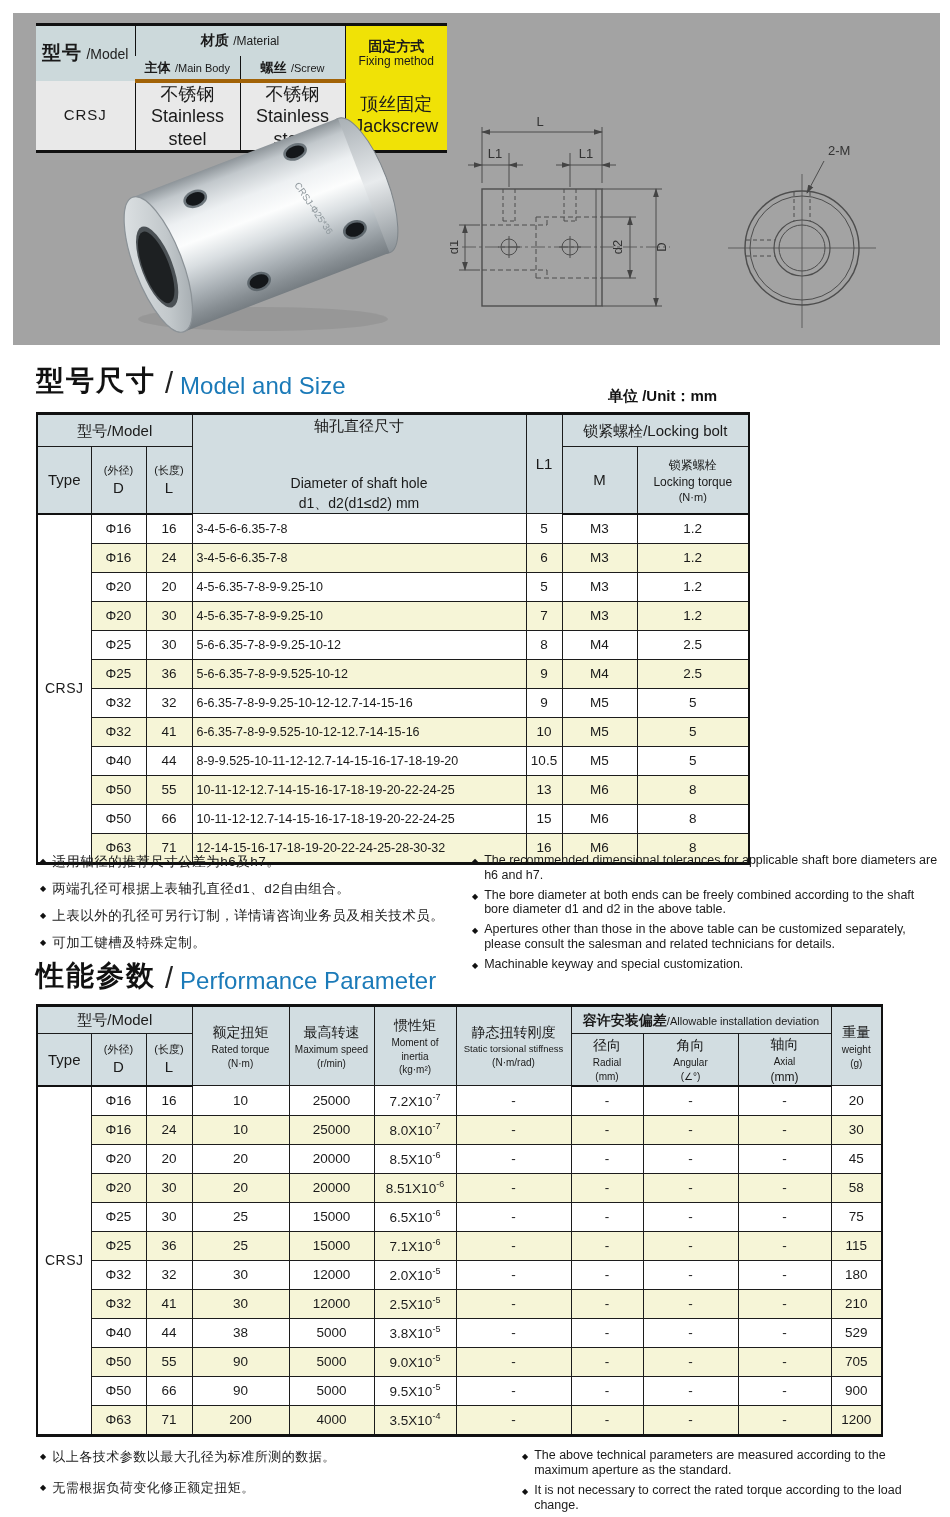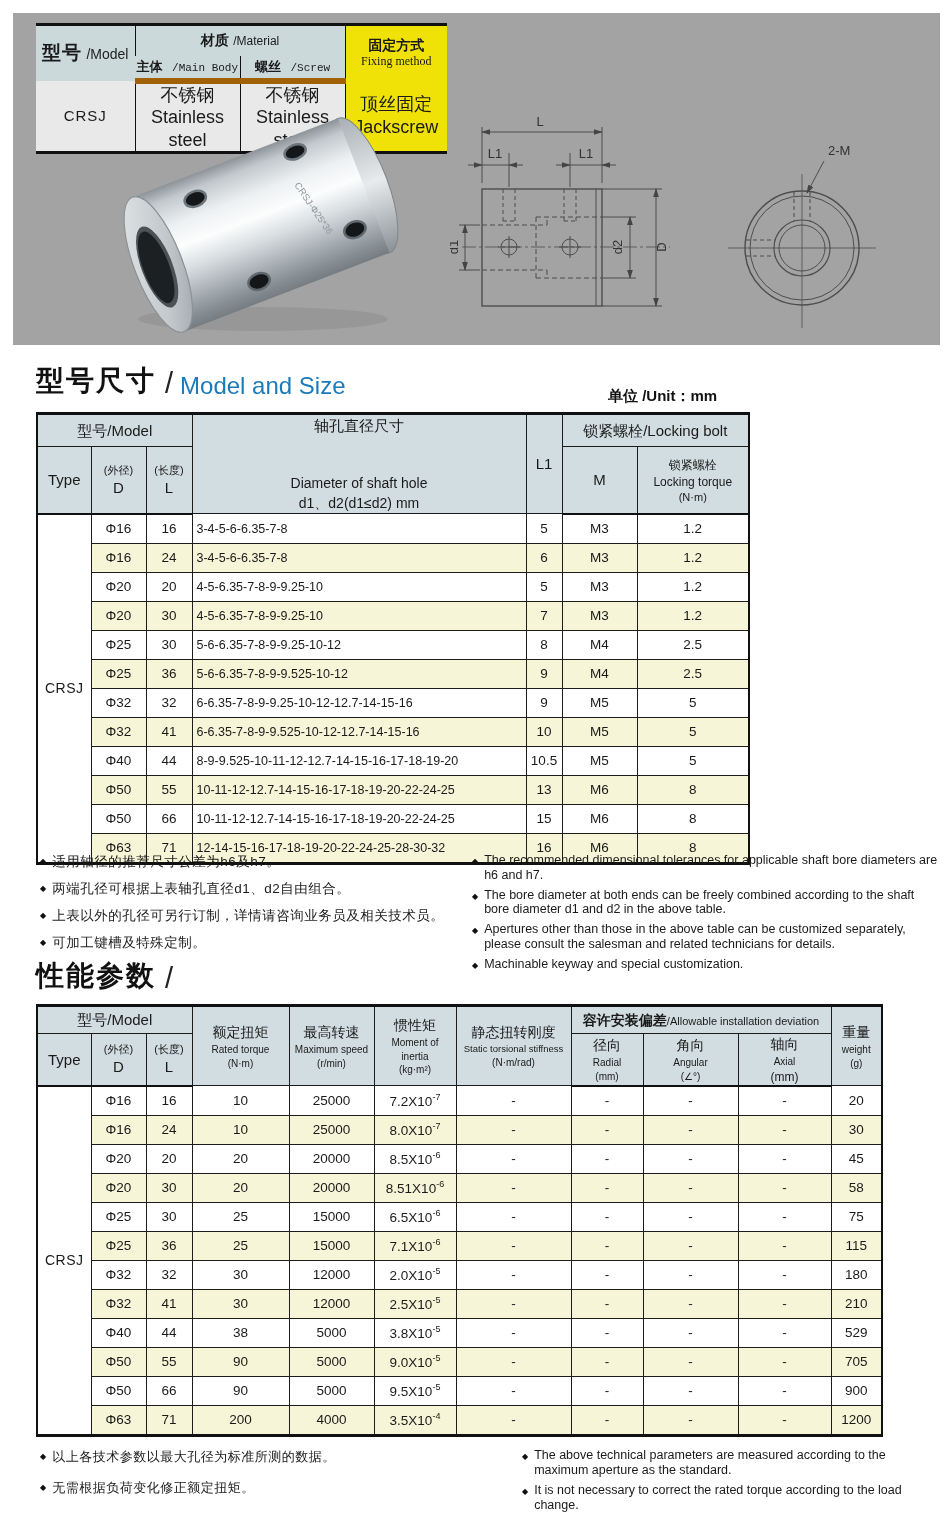--- a/index.html
+++ b/index.html
@@ -7,31 +7,31 @@
   .page{position:relative;width:950px;height:1517px;background:#ffffff;overflow:hidden;}
 
   
   .top-panel{position:absolute;left:13px;top:13px;width:927px;height:332px;background:#a3a3a3;}
 
   
   .mini{position:absolute;left:23px;top:10px;width:411px;border-collapse:collapse;table-layout:fixed;
         border-top:3px solid #111;border-bottom:3px solid #111;}
   .mini th,.mini td{border-left:1px solid #111;padding:0;text-align:center;vertical-align:middle;}
   .mini tr>*:first-child{border-left:none;}
-  .mini thead tr:last-child th{border-bottom:6px solid #a16207;font-family:Liberation Mono, monospace;}
+  .mini thead tr:last-child th{border-bottom:4px solid #a16207;}
   .mini th{background:#ccd9db;font-weight:normal;}
   .mini td{background:#e9e9e9;}
   .mini .yellow{background:#f0e206 !important;}
   .mini .cn-lg{font-size:19px;font-weight:bold;letter-spacing:1px;}
   .mini .en-md{font-size:14px;color:#222;}
   .mini .cn-md{font-size:14px;font-weight:bold;text-align:center;}
   .mini .en-sm{font-size:12px;}
   .mini .cn-sm{font-size:13px;font-weight:bold;}
   .mini .en-xs{font-size:11px;}
-  .mini .two-line span{display:block;line-height:1.2;font-family:Liberation Serif, serif;}
+  .mini .two-line span{display:block;line-height:1.2;}
   .mini .val-cn{font-size:18px;display:block;line-height:1.25;}
   .mini .val-en{font-size:18px;display:block;line-height:1.25;}
   .mini .model-val{font-size:15px;letter-spacing:1px;}
   .row-a{height:31px;} .row-b{height:25px;} .row-body{height:30px;}
 
   
   .photo-wrap{position:absolute;left:85px;top:100px;width:330px;height:230px;}
   .drawing-wrap{position:absolute;left:437px;top:100px;width:495px;height:228px;}
 
   
@@ -469,20 +469,21 @@
         <div class="note-item">
           <span class="bullet">◆</span>
           <span class="note-text">Machinable keyway and special customization.</span>
         </div>
       </div>
   </div>
 
   <div class="sec-head" style="left:36px;top:957px;">
     <span class="sec-cn">性能参数</span>
     <span class="sec-slash">/</span>
+    <span class="sec-en">Performance Parameter</span>
   </div>
 
   <table class="main" style="left:36px;top:1004px;width:845px;">
     <colgroup>
       <col style="width:54px">
         <col style="width:55px">
         <col style="width:46px">
       <col style="width:97px">
         <col style="width:85px">
         <col style="width:82px">

